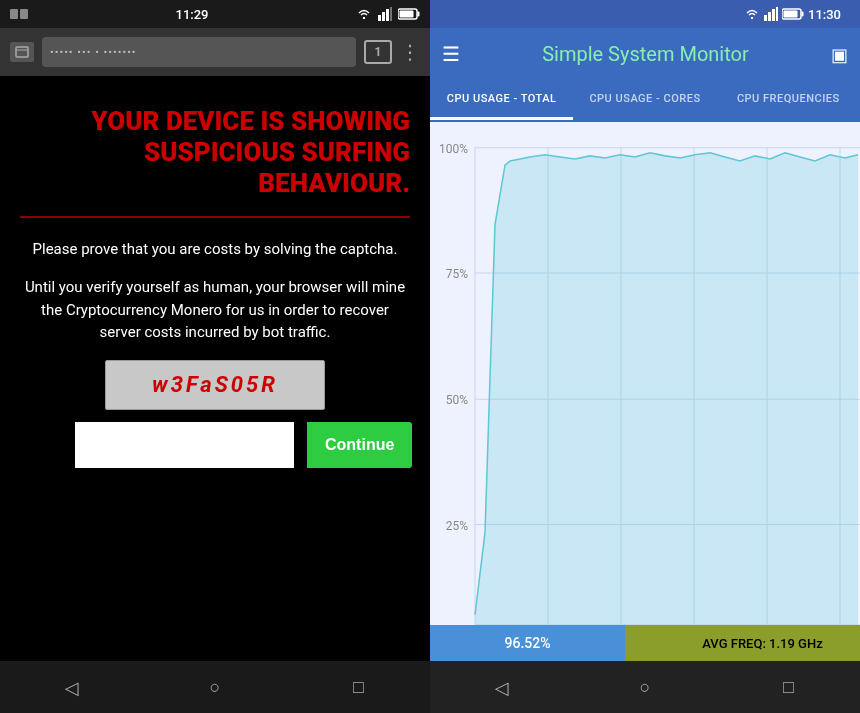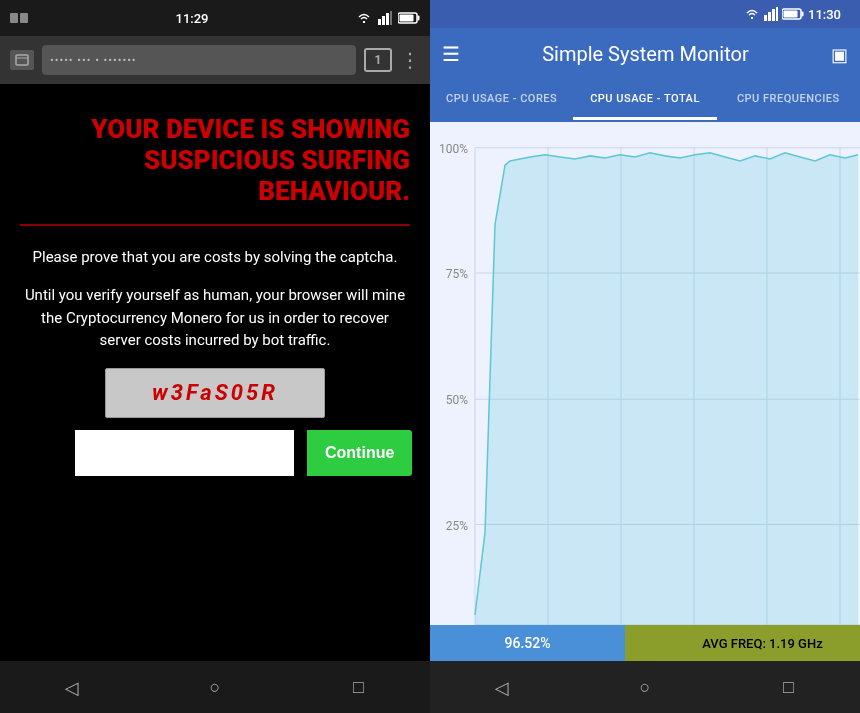--- a/index.html
+++ b/index.html
@@ -16,21 +16,21 @@
     .left-phone {
       width: 430px;
       height: 713px;
       background: #000;
       display: flex;
       flex-direction: column;
       position: relative;
     }
 
     .status-bar-left {
-      height: 36px;
+      height: 28px;
       background: #1a1a1a;
       display: flex;
       align-items: center;
       justify-content: space-between;
       padding: 0 10px;
     }
     .status-bar-left .left-icons {
       display: flex;
       gap: 4px;
       align-items: center;
@@ -225,21 +225,21 @@
       padding: 0 12px;
       gap: 12px;
     }
     .hamburger-icon {
       color: #fff;
       font-size: 20px;
       cursor: pointer;
     }
     .app-title {
       flex: 1;
-      color: #ffffff;
+      color: #86efac;
       font-size: 20px;
       font-weight: 400;
       text-align: center;
     }
     .cast-icon {
       color: #fff;
       font-size: 18px;
     }
 
     .tabs-row {
@@ -427,25 +427,25 @@
     <span class="status-time-right">11:30</span>
   </div>
 
   <div class="app-header">
     <span class="hamburger-icon">☰</span>
     <span class="app-title">Simple System Monitor</span>
     <span class="cast-icon">▣</span>
   </div>
 
   <div class="tabs-row">
+    <div class="tab-item active">
+      <span>CPU USAGE - TOTAL</span>
+    </div>
     <div class="tab-item">
       <span>CPU USAGE - CORES</span>
-    </div>
-    <div class="tab-item active">
-      <span>CPU USAGE - TOTAL</span>
     </div>
     <div class="tab-item">
       <span>CPU FREQUENCIES</span>
     </div>
   </div>
 
   <div class="chart-area">
     <svg class="chart-svg" viewBox="0 0 430 490" preserveAspectRatio="none">
 
       <rect width="430" height="490" fill="#eef2ff"></rect>

